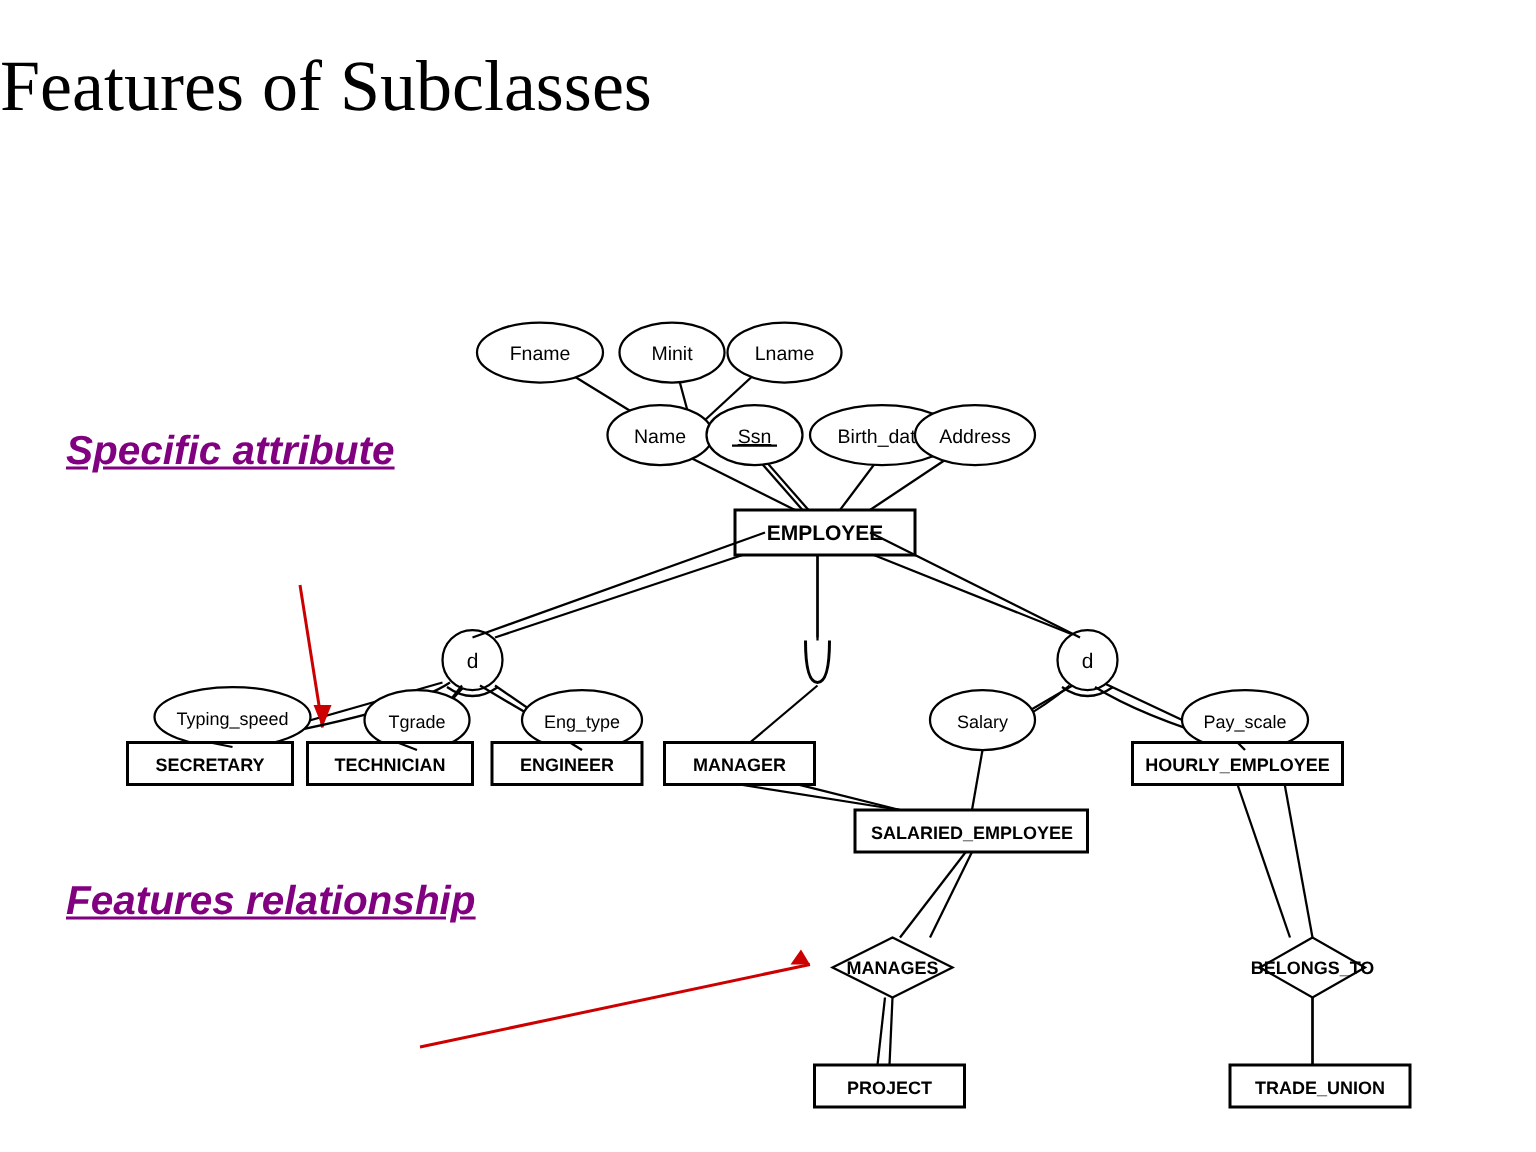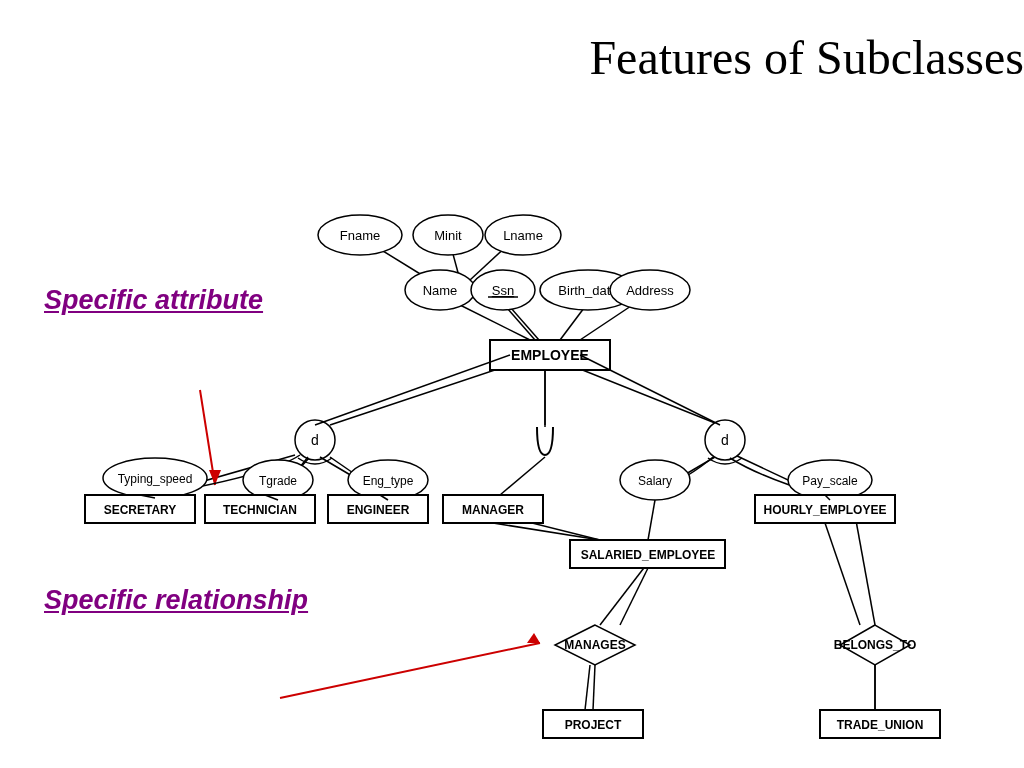--- a/index.html
+++ b/index.html
@@ -6,21 +6,21 @@
     body {
       background: white;
       font-family: 'Times New Roman', serif;
       width: 1024px;
       height: 768px;
       overflow: hidden;
       position: relative;
     }
 
     .page-title {
-      text-align: right;
+      text-align: left;
       font-size: 48px;
       font-weight: normal;
       padding-top: 30px;
       padding-bottom: 10px;
       color: #000;
     }
 
     .diagram-container {
       position: relative;
       width: 100%;
@@ -58,21 +58,21 @@
     }
   </style>
 </head>
 <body>
 
 <h1 class="page-title">Features of Subclasses</h1>
 
 <div class="diagram-container">
 
   <div class="annotation" id="specific-attribute">Specific attribute</div>
-  <div class="annotation" id="specific-relationship">Specific relationship</div>
+  <div class="annotation" id="specific-relationship">Features relationship</div>
 
   <svg viewBox="0 0 1024 690" xmlns="http://www.w3.org/2000/svg">
 
     <line x1="370" y1="148" x2="430" y2="185" stroke="black" stroke-width="1.5"></line>
 
     <line x1="450" y1="148" x2="460" y2="185" stroke="black" stroke-width="1.5"></line>
 
     <line x1="510" y1="148" x2="470" y2="185" stroke="black" stroke-width="1.5"></line>
 
     <line x1="450" y1="205" x2="530" y2="245" stroke="black" stroke-width="1.5"></line>

